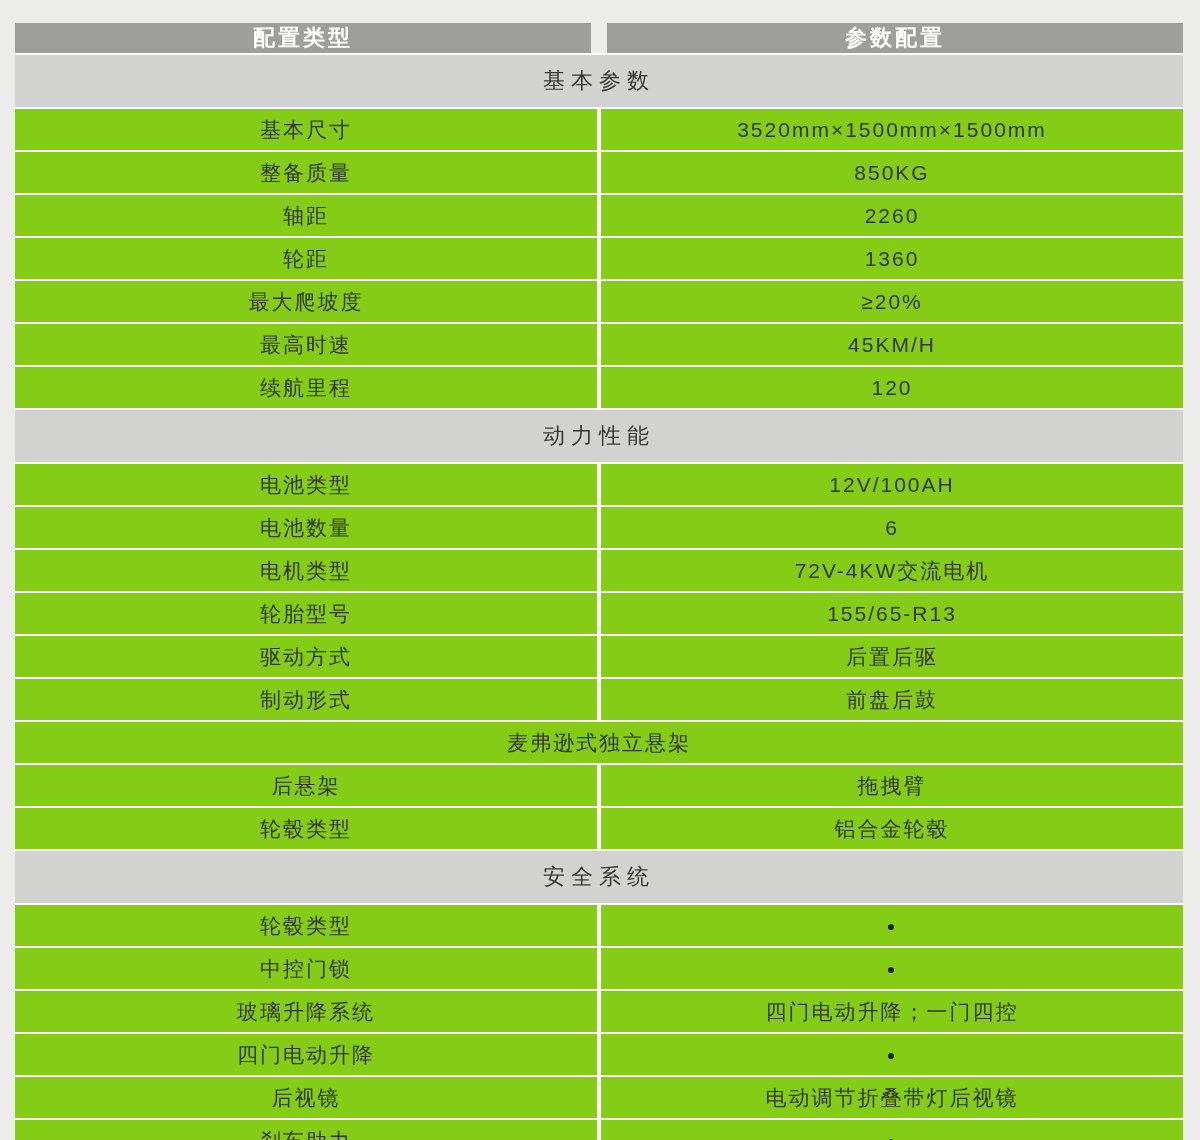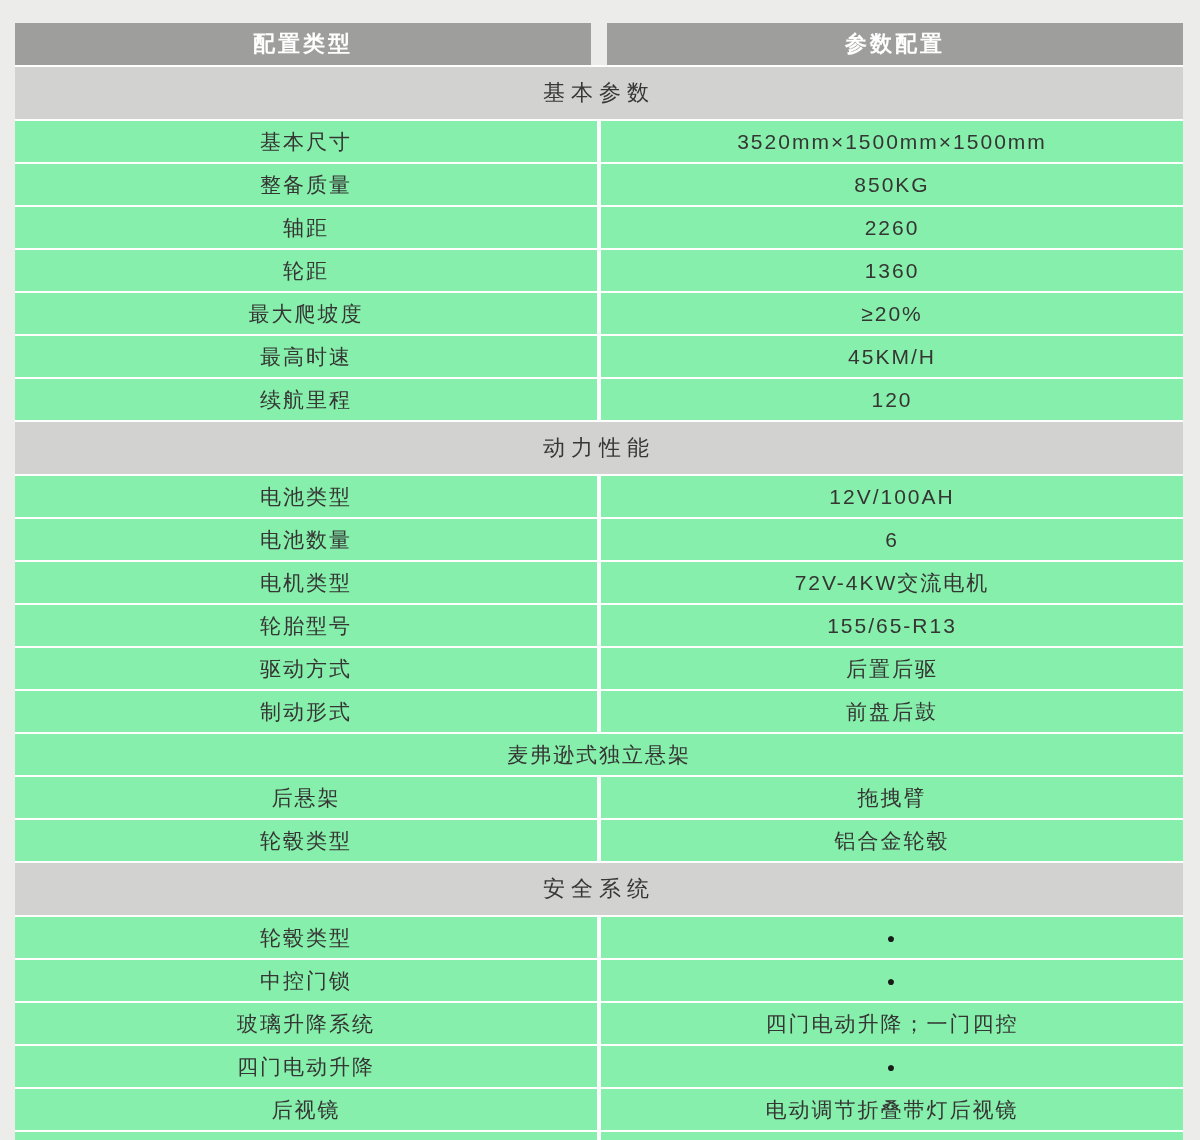--- a/index.html
+++ b/index.html
@@ -16,21 +16,21 @@
     left: 15px;
     top: 23px;
     width: 1168px;
     background: #ffffff;
     padding: 0;
   }
   
   .head-row {
     display: flex;
     gap: 16px;
-    height: 42px;
+    height: 30px;
     margin-bottom: 2px;
     background: #ececea;
   }
   .head-cell {
     flex: 1;
     background: #9e9e9c;
     color: #ffffff;
     font-size: 22px;
     font-weight: bold;
     letter-spacing: 3px;
@@ -53,21 +53,21 @@
   
   .row {
     display: flex;
     gap: 4px;
     height: 41px;
     margin-bottom: 2px;
     background: #ffffff;
   }
   .cell {
     flex: 1;
-    background: #86efac;
+    background: #84cc16;
     color: #353533;
     font-size: 21px;
     letter-spacing: 2px;
     display: flex;
     align-items: center;
     justify-content: center;
     white-space: nowrap;
   }
   .cell.bullet {
     font-size: 14px;

